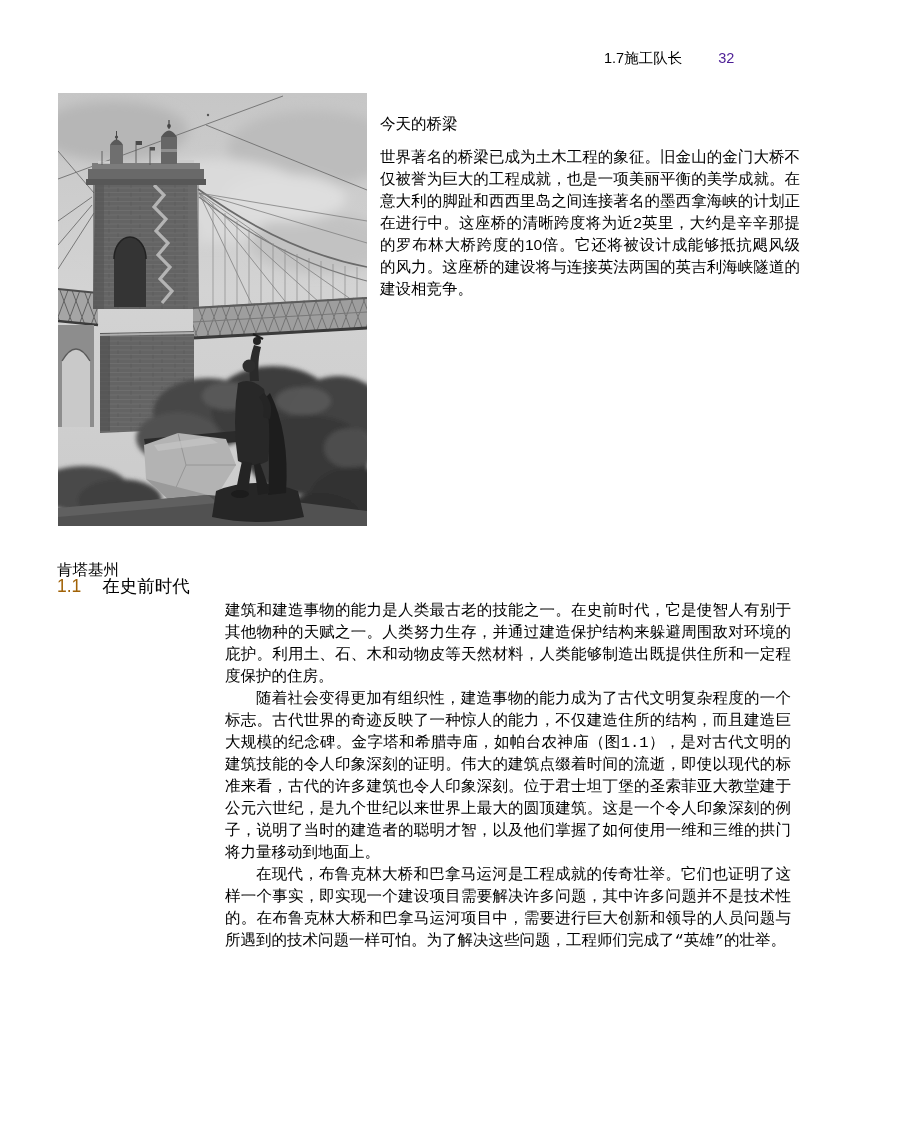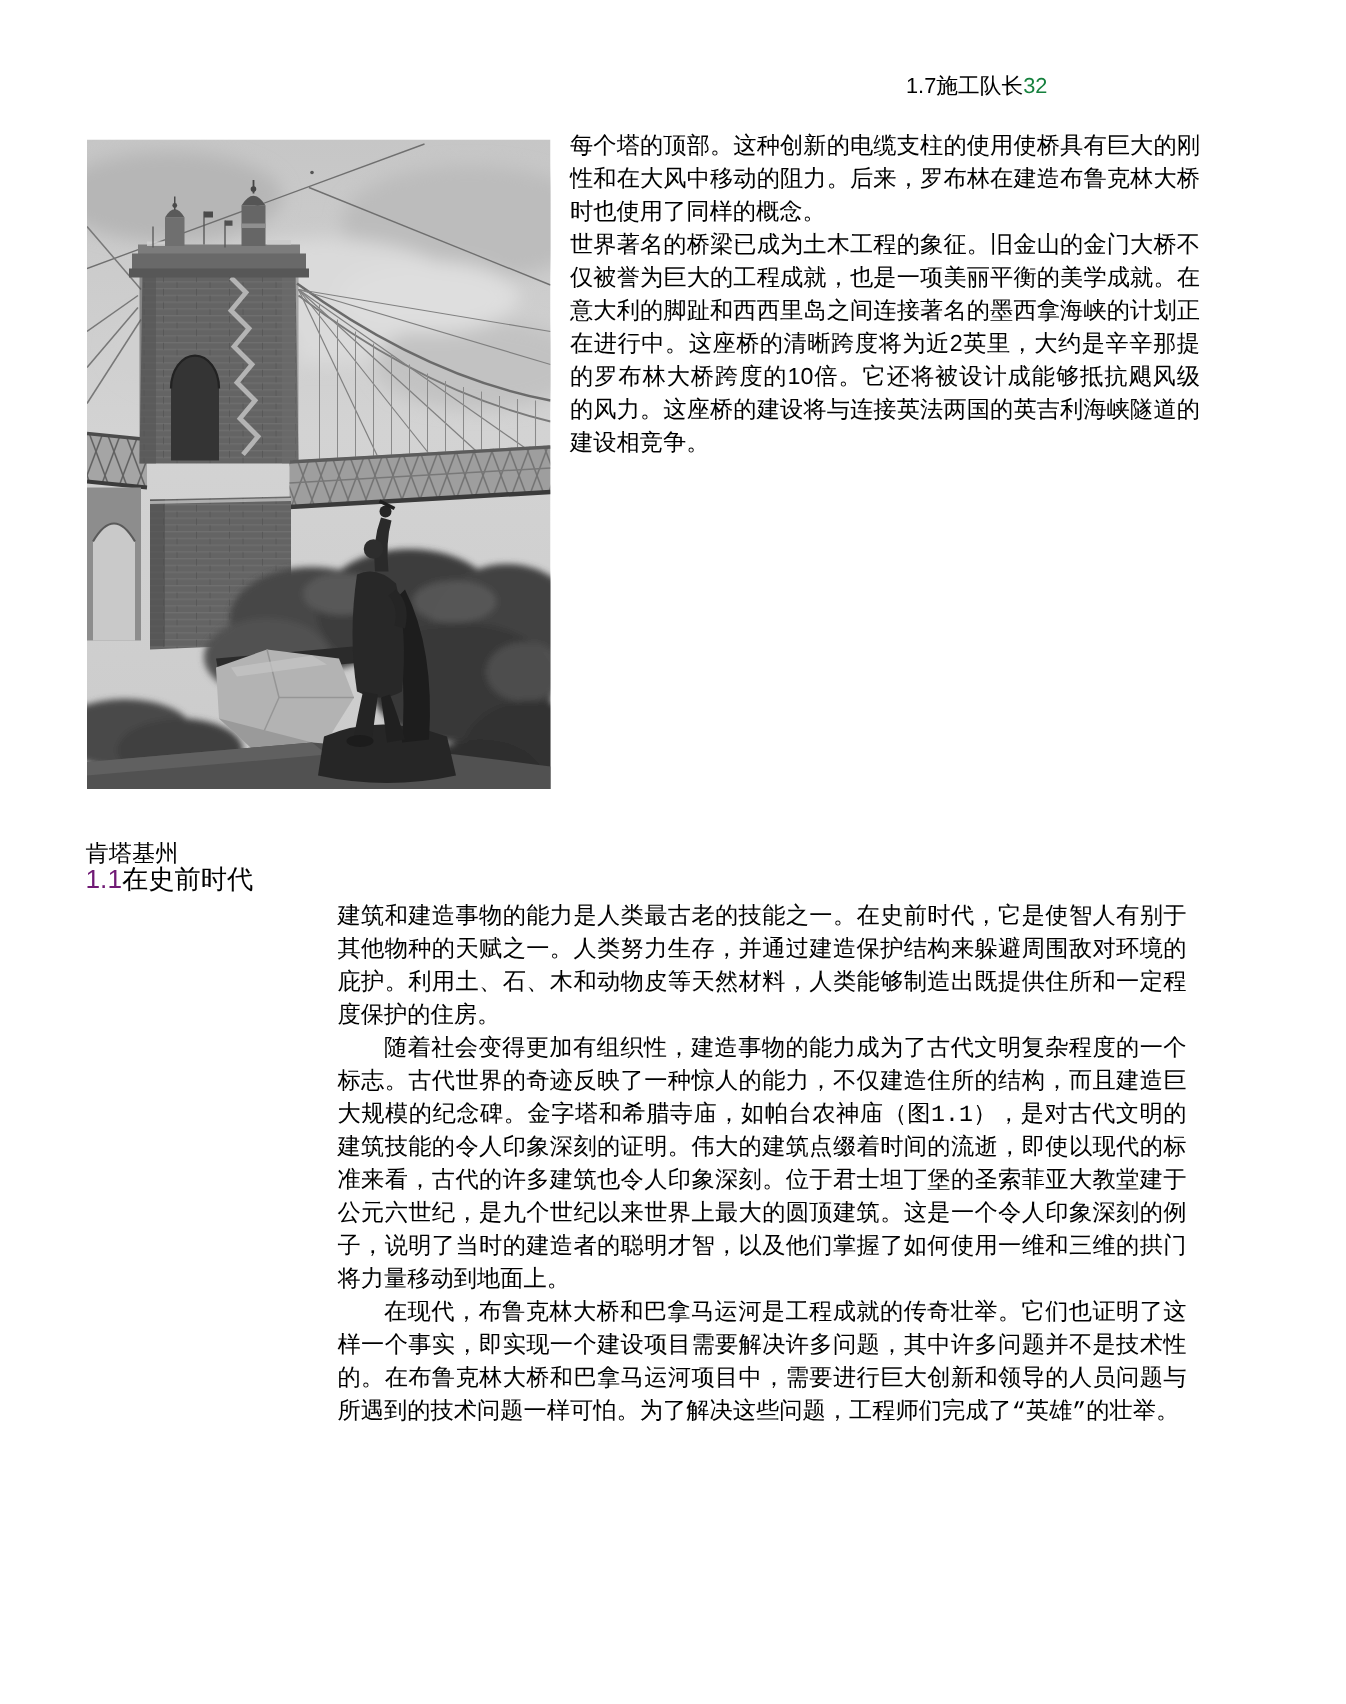--- a/index.html
+++ b/index.html
@@ -9,21 +9,21 @@
     background:#ffffff;
     font-family:"Liberation Sans","DejaVu Sans",sans-serif;
     color:#000;
     overflow:hidden;
   }
   
   .running-header{
     position:absolute;left:604px;top:50px;
     font-size:14.5px;line-height:17px;white-space:nowrap;
   }
-  .running-header .page-link{color:#15803d;}
+  .running-header .page-link{color:#4c1d95;margin-left:36px;}
   
   .photo{
     position:absolute;left:58px;top:93px;margin:0;
     width:309px;height:433px;
   }
   .photo svg{display:block;width:309px;height:433px;}
   .caption{
     position:absolute;left:57px;top:560px;
     font-size:15.5px;line-height:20px;
   }
@@ -39,21 +39,21 @@
   .indent{text-indent:2em;}
   .subhead{
     margin:26px 0 11px 0;
     font-size:15.5px;line-height:22px;font-weight:400;
   }
   
   .section-heading{
     position:absolute;left:57px;top:575px;margin:0;
     font-size:17.5px;line-height:23px;font-weight:400;white-space:nowrap;
   }
-  .sec-num{color:#701a75;}
+  .sec-num{color:#a16207;margin-right:21px;}
   
   .main-col{
     position:absolute;left:225px;top:600px;width:566px;font-family:Liberation Mono, monospace;
   }
 </style>
 </head>
 <body>
 
 <div class="page">
 
@@ -238,21 +238,21 @@
         <path d="M184 368 Q180 386 178 398 L190 400 Q192 384 194 370 Z" fill="#242424"></path>
         <ellipse cx="182" cy="401" rx="9" ry="4" fill="#1c1c1c"></ellipse>
         <path d="M202 370 Q208 386 212 400 L200 402 Q198 386 196 372 Z" fill="#202020"></path>
       </g>
     </svg>
   </figure>
 
   <div class="caption">肯塔基州</div>
 
   <div class="intro-col">
-    <p>每个塔的顶部。这种创新的电缆支柱的使用使桥具有巨大的刚性和在大风中移动的阻力。后来，罗布林在建造布鲁克林大桥时也使用了同样的概念。</p>
+    <h3 class="subhead">今天的桥梁</h3>
     <p>世界著名的桥梁已成为土木工程的象征。旧金山的金门大桥不仅被誉为巨大的工程成就，也是一项美丽平衡的美学成就。在意大利的脚趾和西西里岛之间连接著名的墨西拿海峡的计划正在进行中。这座桥的清晰跨度将为近2英里，大约是辛辛那提的罗布林大桥跨度的10倍。它还将被设计成能够抵抗飓风级的风力。这座桥的建设将与连接英法两国的英吉利海峡隧道的建设相竞争。</p>
   </div>
 
   <h2 class="section-heading"><span class="sec-num">1.1</span><span class="sec-title">在史前时代</span></h2>
 
   <div class="main-col">
     <p>建筑和建造事物的能力是人类最古老的技能之一。在史前时代，它是使智人有别于其他物种的天赋之一。人类努力生存，并通过建造保护结构来躲避周围敌对环境的庇护。利用土、石、木和动物皮等天然材料，人类能够制造出既提供住所和一定程度保护的住房。</p>
     <p class="indent">随着社会变得更加有组织性，建造事物的能力成为了古代文明复杂程度的一个标志。古代世界的奇迹反映了一种惊人的能力，不仅建造住所的结构，而且建造巨大规模的纪念碑。金字塔和希腊寺庙，如帕台农神庙（图1.1），是对古代文明的建筑技能的令人印象深刻的证明。伟大的建筑点缀着时间的流逝，即使以现代的标准来看，古代的许多建筑也令人印象深刻。位于君士坦丁堡的圣索菲亚大教堂建于公元六世纪，是九个世纪以来世界上最大的圆顶建筑。这是一个令人印象深刻的例子，说明了当时的建造者的聪明才智，以及他们掌握了如何使用一维和三维的拱门将力量移动到地面上。</p>
     <p class="indent">在现代，布鲁克林大桥和巴拿马运河是工程成就的传奇壮举。它们也证明了这样一个事实，即实现一个建设项目需要解决许多问题，其中许多问题并不是技术性的。在布鲁克林大桥和巴拿马运河项目中，需要进行巨大创新和领导的人员问题与所遇到的技术问题一样可怕。为了解决这些问题，工程师们完成了“英雄”的壮举。</p>
   </div>

